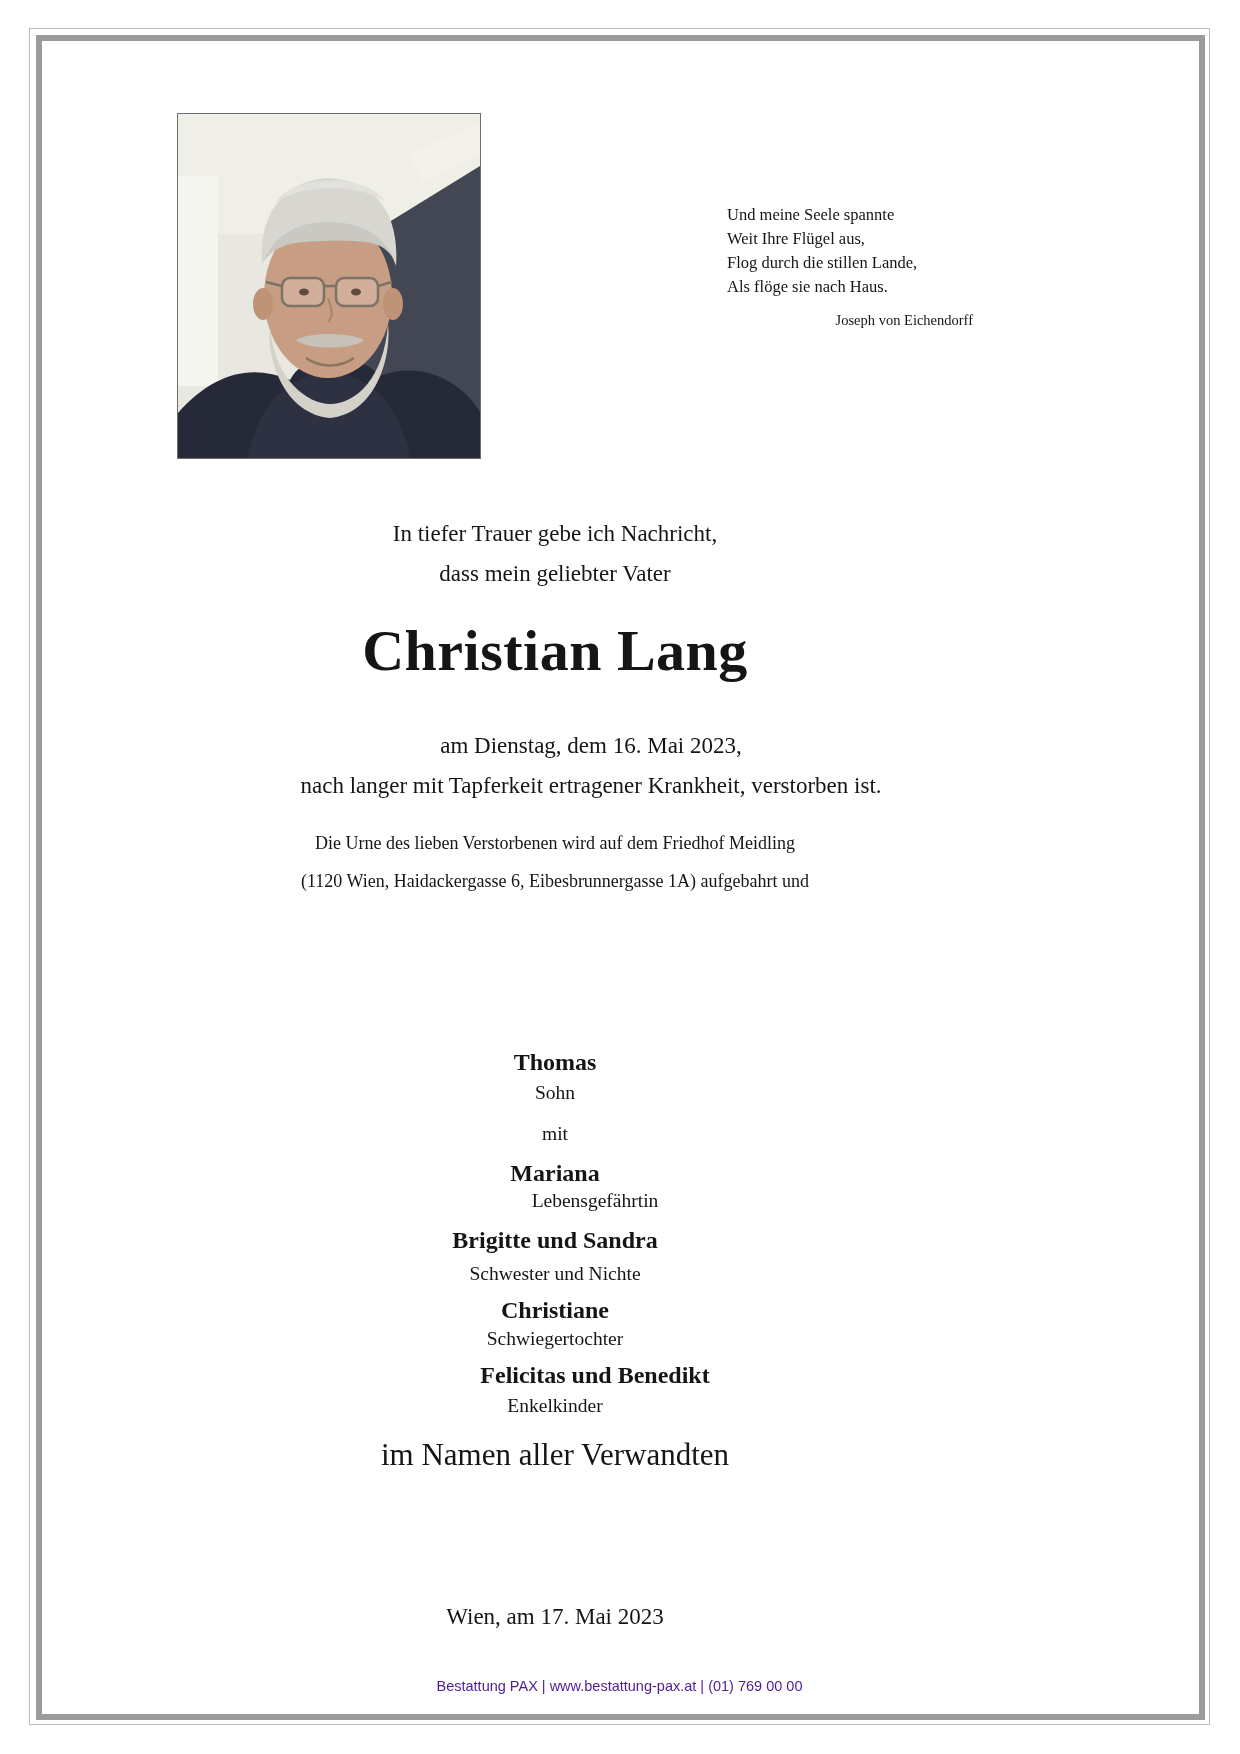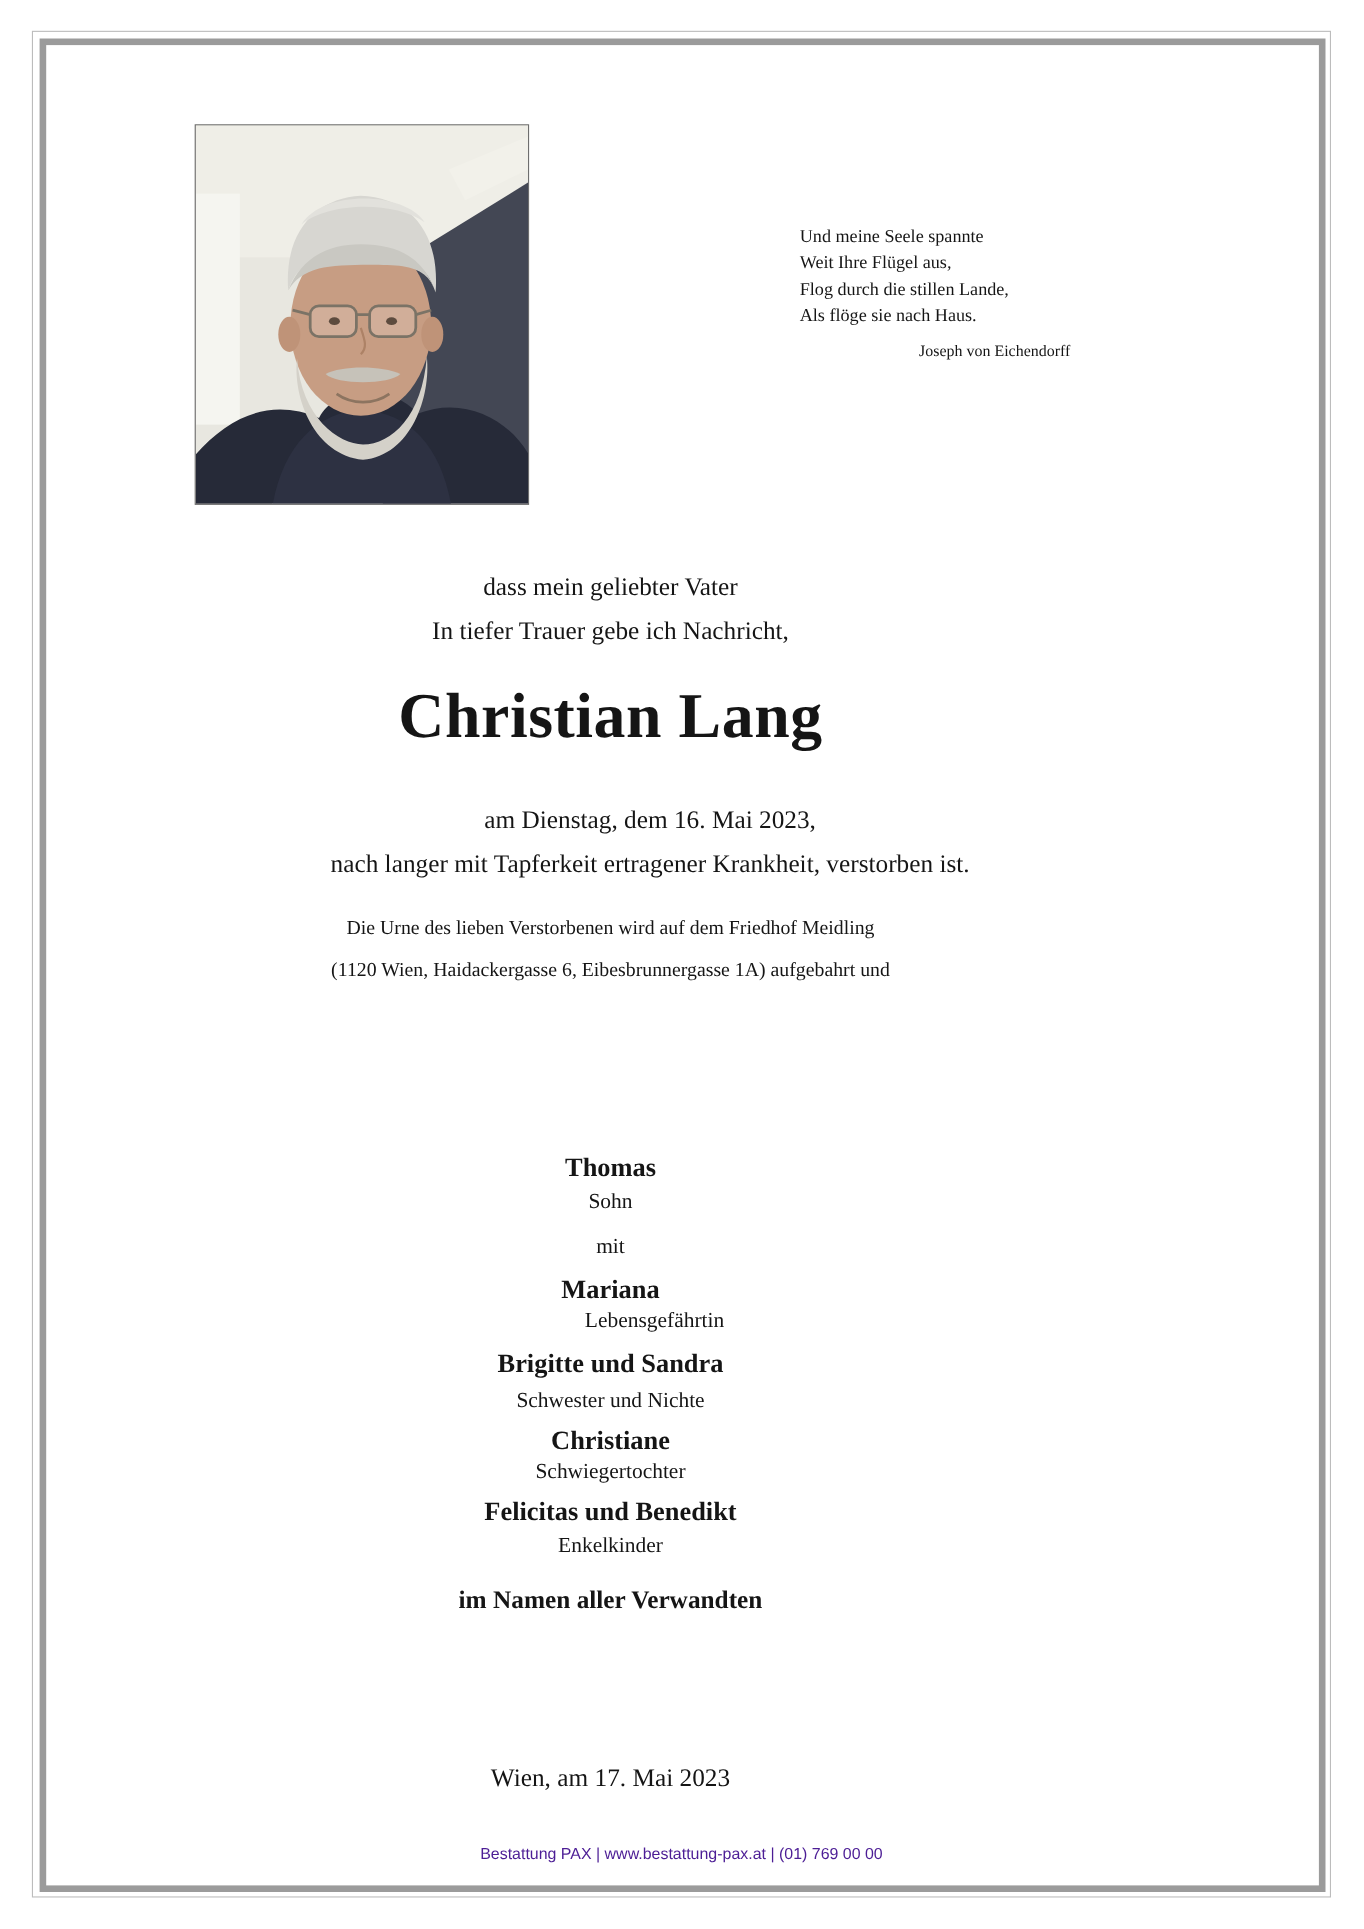--- a/index.html
+++ b/index.html
@@ -29,21 +29,21 @@
   }
   .cline{
     position:absolute;left:42px;width:1026px;text-align:center;white-space:nowrap;
   }
   .t-reg{font-size:23px;line-height:40px;}
   .t-urne{font-size:18px;line-height:38px;}
   .deceased-name{font-size:58px;line-height:66px;font-weight:bold;letter-spacing:.5px;}
   .fam-name{font-size:24px;line-height:30px;font-weight:bold;}
   .fam-rel{font-size:19.5px;line-height:26px;}
   .fam-con{font-size:19.5px;line-height:26px;font-family:Liberation Serif, serif;}
-  .closing{font-size:23px;line-height:30px;font-weight:bold;}
+  .closing{font-size:31px;line-height:30px;font-weight:normal;}
   .place-date{font-size:23px;line-height:30px;}
   .footer{
     position:absolute;left:42px;top:1678px;width:1155px;text-align:center;
     font-family:"Liberation Sans", sans-serif;font-size:14.5px;color:#4c1d95;
   }
 </style>
 </head>
 <body>
 
 <div class="frame-outer"></div>
@@ -81,22 +81,22 @@
 
 <div class="poem">
   <div>Und meine Seele spannte</div>
   <div>Weit Ihre Flügel aus,</div>
   <div>Flog durch die stillen Lande,</div>
   <div>Als flöge sie nach Haus.</div>
   <div class="poem-attr">Joseph von Eichendorff</div>
 </div>
 
 <div class="cline t-reg" style="top:514px;">
+  <div>In tiefer Trauer gebe ich Nachricht,</div>
   <div>dass mein geliebter Vater</div>
-  <div>In tiefer Trauer gebe ich Nachricht,</div>
 </div>
 
 <div class="cline deceased-name" style="top:618px;">Christian Lang</div>
 
 <div class="cline t-reg" style="top:726px;padding-left:36px;">
   <div>am Dienstag, dem 16. Mai 2023,</div>
   <div>nach langer mit Tapferkeit ertragener Krankheit, verstorben ist.</div>
 </div>
 
 <div class="cline t-urne" style="top:824px;">
@@ -111,20 +111,20 @@
 
 <div class="cline fam-name" style="top:1158px;">Mariana</div>
 <div class="cline fam-rel" style="top:1188px;padding-left:40px;">Lebensgefährtin</div>
 
 <div class="cline fam-name" style="top:1225px;">Brigitte und Sandra</div>
 <div class="cline fam-rel" style="top:1261px;">Schwester und Nichte</div>
 
 <div class="cline fam-name" style="top:1295px;">Christiane</div>
 <div class="cline fam-rel" style="top:1326px;">Schwiegertochter</div>
 
-<div class="cline fam-name" style="top:1360px;">Felicitas und Benedikt</div>
+<div class="cline fam-name" style="top:1360px;padding-left:40px;">Felicitas und Benedikt</div>
 <div class="cline fam-rel" style="top:1393px;">Enkelkinder</div>
 
 <div class="cline closing" style="top:1440px;">im Namen aller Verwandten</div>
 
 <div class="cline place-date" style="top:1602px;">Wien, am 17. Mai 2023</div>
 
 <div class="footer">Bestattung PAX | www.bestattung-pax.at | (01) 769 00 00</div>
 
 </body></html>

